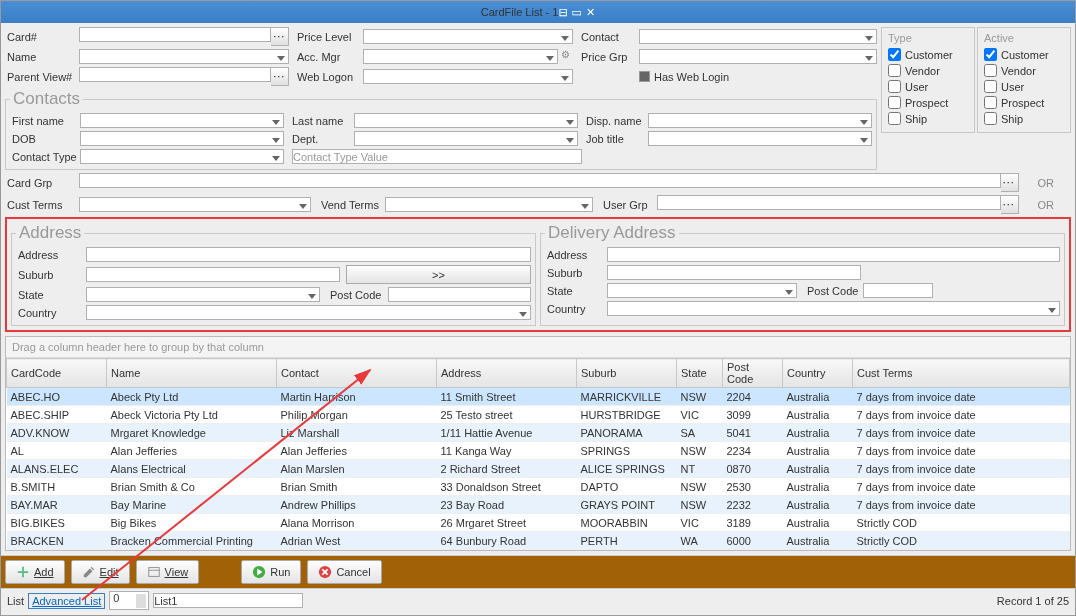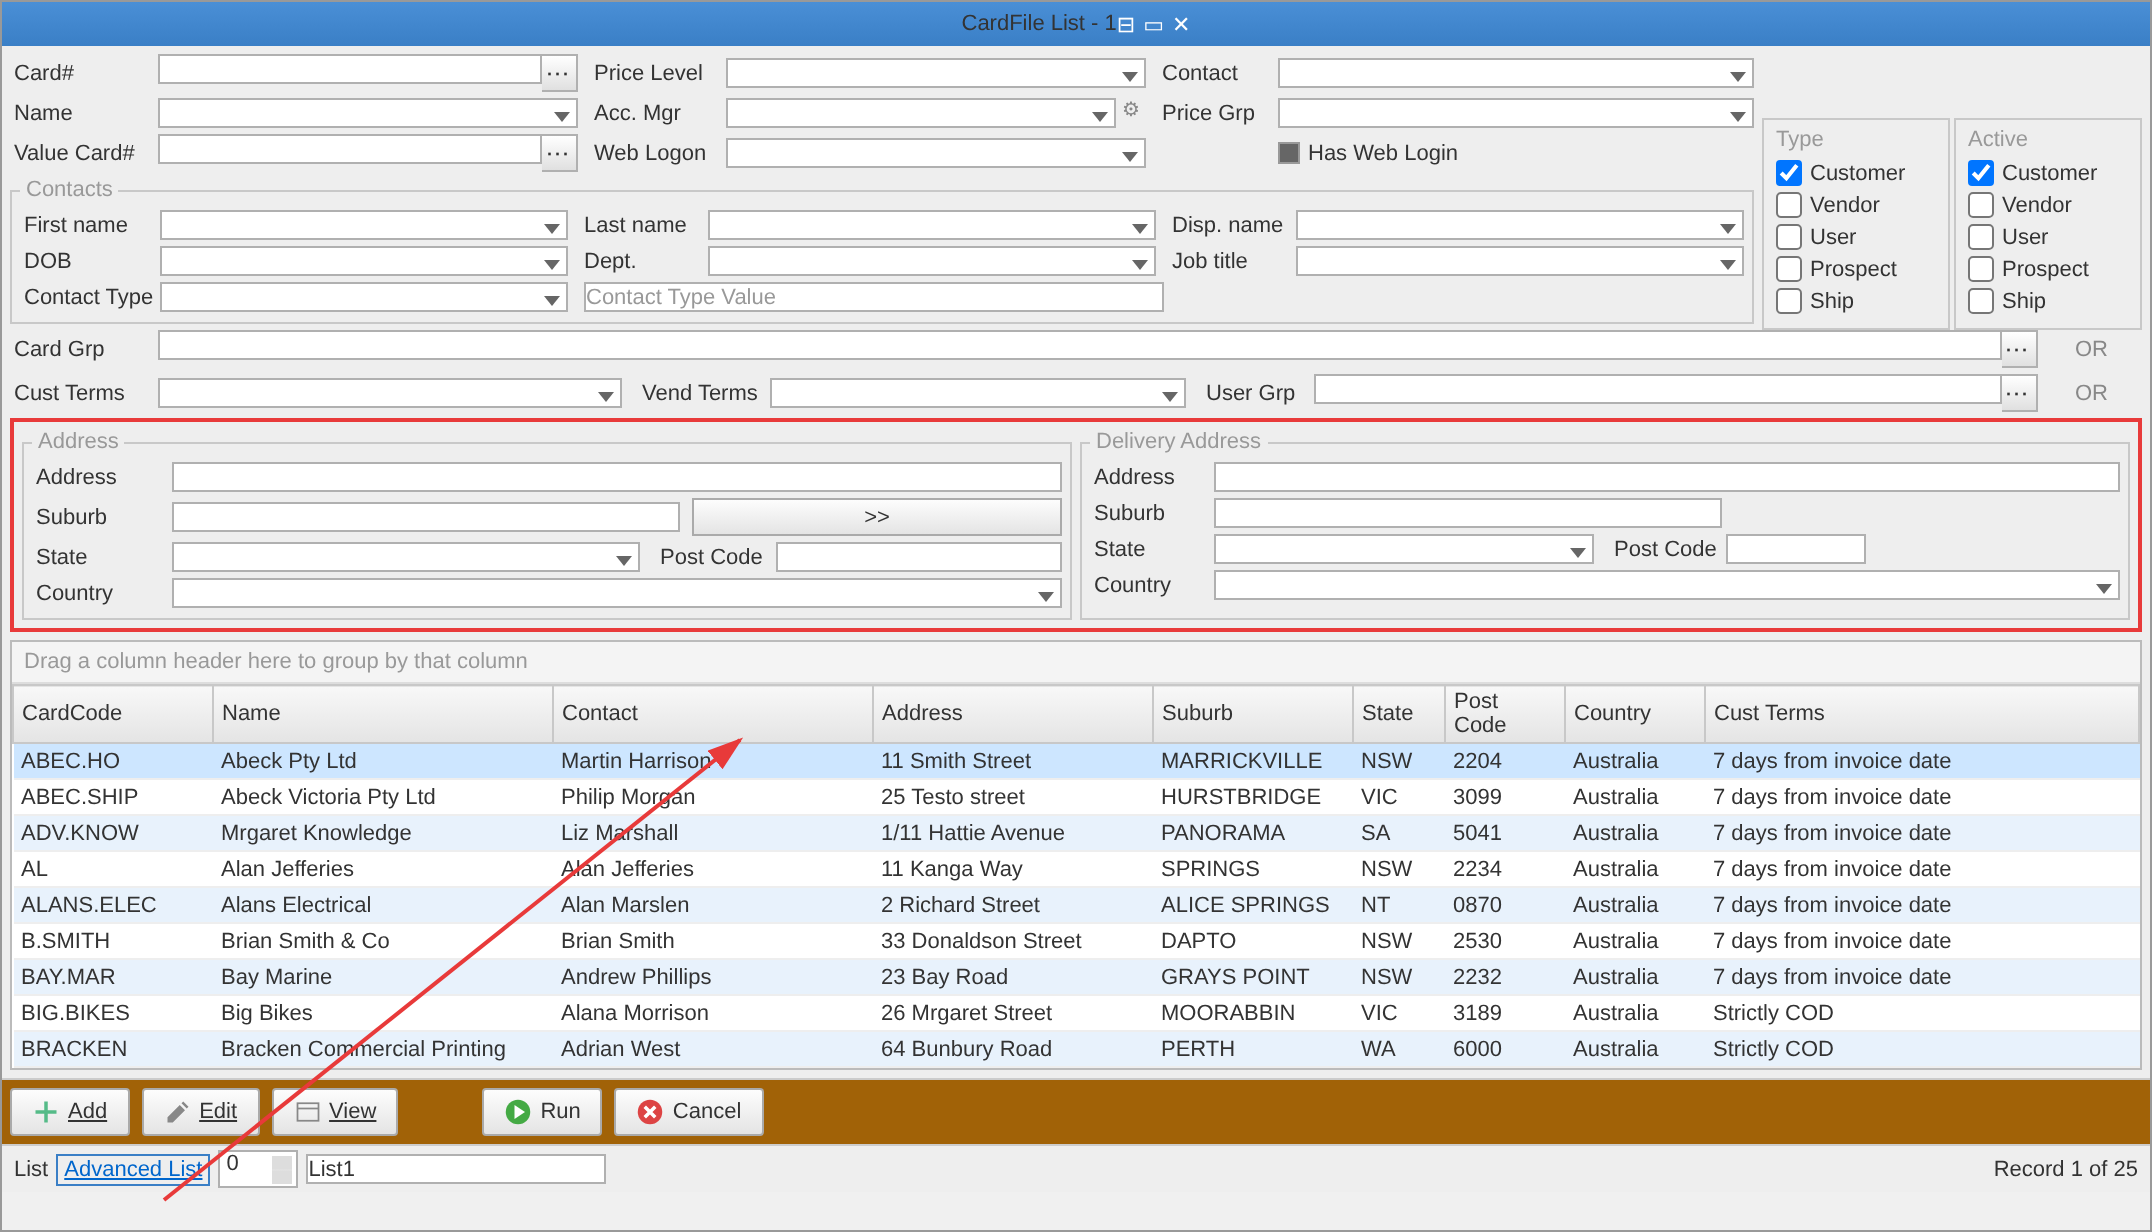--- a/index.html
+++ b/index.html
@@ -9,24 +9,24 @@
 .titlebar .buttons span{cursor:pointer;color:#fff}
 .workarea{padding:4px;background:#eee}
 .row{display:flex;align-items:center;margin-bottom:3px;gap:2px}
 .lbl{flex-shrink:0;padding-left:2px}
 .fld{border:1px solid #b0b0b0;background:#fff;height:15px;display:flex;align-items:center;padding:0 0;position:relative}
 .fld.sel:after{content:"";position:absolute;right:3px;top:6px;border-left:4px solid transparent;border-right:4px solid transparent;border-top:5px solid #666}
 .lookup{display:flex}
 .lookup .fld{flex:1}
 .lookup .dots{border:1px solid #b0b0b0;border-left:none;background:linear-gradient(to bottom,#fff,#e0e0e0);width:18px;height:19px;display:flex;align-items:center;justify-content:center;font-weight:bold;cursor:pointer;letter-spacing:1px;font-size:9px}
 fieldset.fs{border:1px solid #c8c8c8;padding:4px 4px 2px;margin-bottom:3px;position:relative}
-fieldset.fs legend{color:#999;padding:0 3px;font-size:11px}
+fieldset.fs legend{color:#999;padding:0 3px;font-size:17px}
 .chk{display:flex;align-items:center;gap:4px;margin-bottom:3px}
 .chk input{width:13px;height:13px}
-.top-grid{display:flex;gap:4px;align-items:flex-end}
+.top-grid{display:flex;gap:4px;align-items:flex-start}
 .top-left{flex:1}
 .top-right{display:flex;gap:2px}
 .panel{border:1px solid #c8c8c8;padding:4px 6px;background:#eee}
 .panel .ph{color:#999;margin-bottom:4px}
 .addr-wrap{display:flex;gap:4px;border:2px solid #e83a3a;padding:4px;margin-bottom:4px}
 .addr-box{flex:1}
 .grid{background:#fff;border:1px solid #bbb}
 .group-header{background:#f4f4f4;padding:4px 6px;color:#999;border-bottom:1px solid #ddd}
 table{border-collapse:collapse;width:100%}
 th{background:linear-gradient(to bottom,#f8f8f8,#e4e4e4);border:1px solid #c8c8c8;padding:2px 4px;text-align:left;font-weight:normal;height:20px}
@@ -81,21 +81,21 @@
   <div class="lbl" style="width:66px;margin-left:4px">Acc. Mgr</div>
   <div style="display:flex;width:210px">
             <div class="fld sel" style="flex:1"></div>
             <span style="padding:0 3px" class="gear">⚙</span>
           </div>
   <div class="lbl" style="width:58px;margin-left:4px">Price Grp</div>
   <div class="fld sel" style="flex:1"></div>
 </div>
 
 <div class="row">
-  <div class="lbl" style="width:72px">Value Card#</div>
+  <div class="lbl" style="width:72px">Parent View#</div>
   <div class="lookup" style="width:210px">
             <div class="fld"></div>
             <div class="dots">···</div>
           </div>
   <div class="lbl" style="width:66px;margin-left:4px">Web Logon</div>
   <div class="fld sel" style="width:210px"></div>
   <div style="width:58px;margin-left:4px"></div>
   <div class="hasweb" style="flex:1">
             <span class="sq"></span>
             <span>Has Web Login</span>

